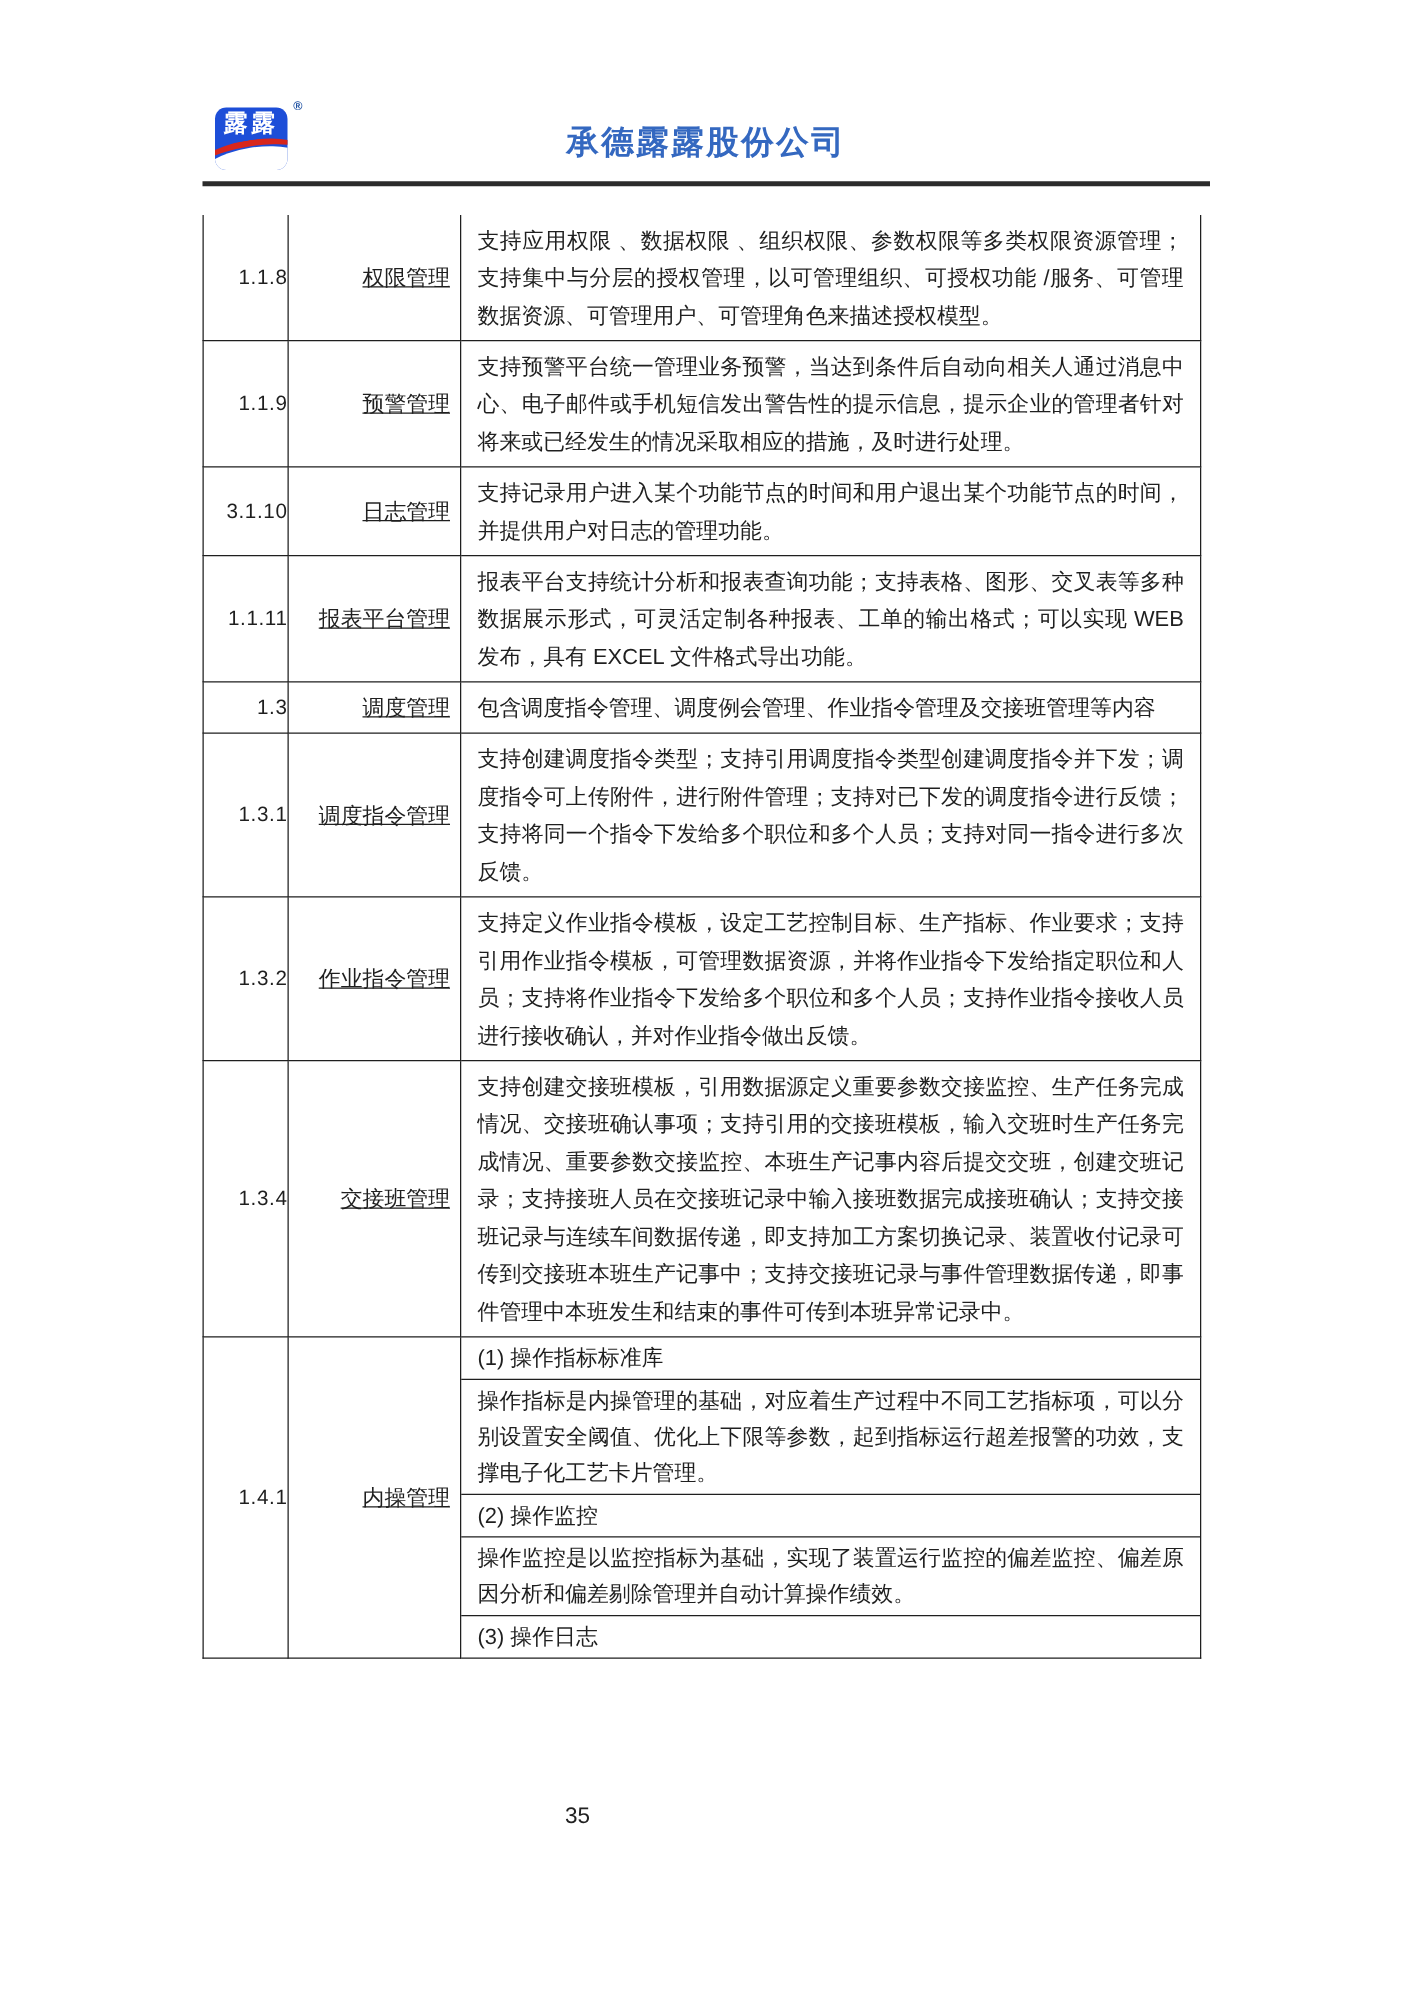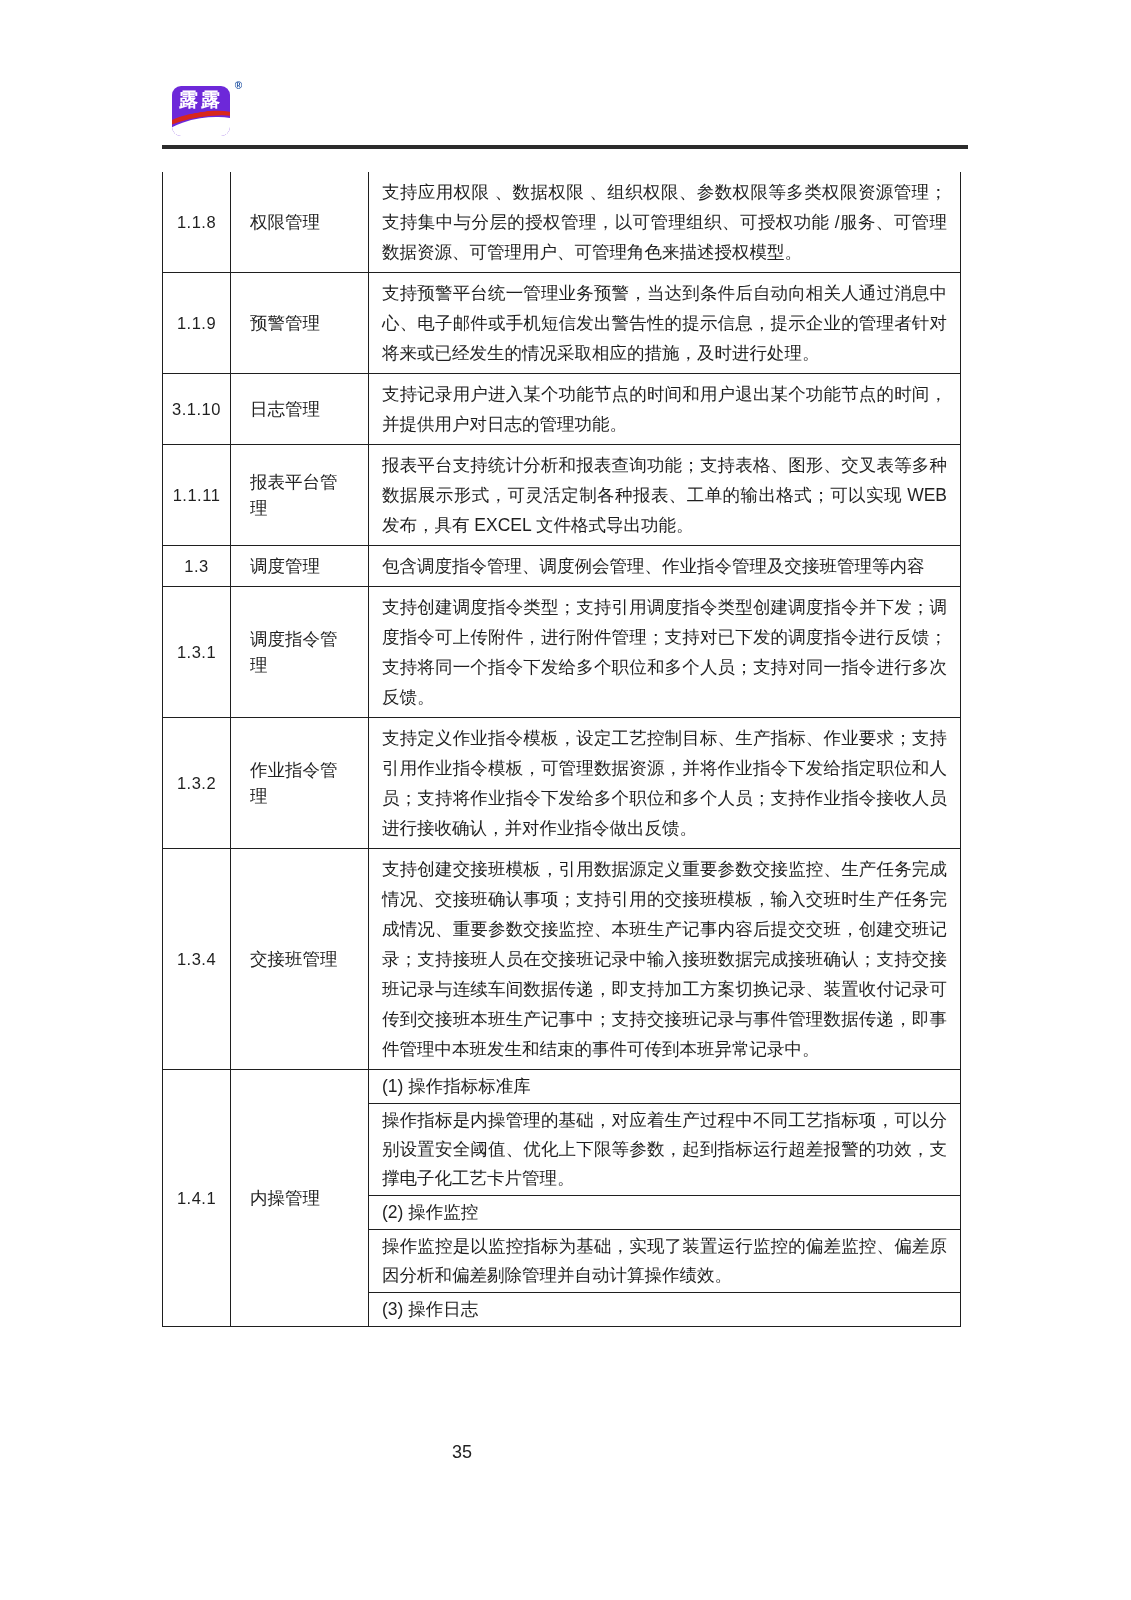--- a/index.html
+++ b/index.html
@@ -9,21 +9,21 @@
     font-family:"Liberation Sans","DejaVu Sans",sans-serif;
     color:#1f1f1f; position:relative; overflow:hidden;
   }
   .page { position:absolute; left:0; top:0; width:1131px; height:1600px; background:#fff; }
 
   
   .header { position:absolute; left:162px; top:80px; width:806px; height:70px; }
   .logo { position:absolute; left:10px; top:2px; width:62px; height:54px; }
   .logo-box {
     position:absolute; left:0; top:4px; width:58px; height:50px;
-    background:#6d28d9; border-radius:9px; overflow:hidden;
+    background:#1d4ed8; border-radius:9px; overflow:hidden;
   }
   .logo-chars {
     position:absolute; top:3px; left:0; width:100%;
     color:#ffffff; font-size:19px; font-weight:bold;
     text-align:center; letter-spacing:3px; line-height:22px;
   }
   .arc-white {
     position:absolute; bottom:-24px; left:-16px; width:95px; height:42px;
     background:#ffffff; border-radius:50%; transform:rotate(-9deg);
   }
@@ -47,22 +47,22 @@
   
   .req-table {
     position:absolute; left:162px; top:172px; width:798px;
     border-collapse:collapse; table-layout:fixed;
   }
   .req-table td {
     border:1.5px solid #1f1f1f;
     font-size:17.5px; vertical-align:middle;
   }
   .req-table tr.first-row td { border-top:none; }
-  td.c-num   { width:68px;  text-align:center; font-size:16.5px; letter-spacing:0.5px; }
-  td.c-name  { width:138px; text-align:left; line-height:26px; padding:4px 19px; }
+  td.c-num   { width:68px;  text-align:right; font-size:16.5px; letter-spacing:0.5px; }
+  td.c-name  { width:138px; text-align:right; line-height:26px; padding:4px 8px;text-decoration:underline; }
   td.c-desc  {
     width:592px; text-align:justify; line-height:30px; padding:5px 13px;
   }
   td.c-desc.has-subs { padding:0; vertical-align:top; }
   .sub { padding:2px 13px; line-height:29px; text-align:justify; }
   .sub + .sub { border-top:1.5px solid #1f1f1f; }
 
   
   .page-number {
     position:absolute; left:0; top:1442px; width:924px;
@@ -76,20 +76,21 @@
 
   <div class="header">
     <div class="logo">
       <div class="logo-box">
         <div class="logo-chars">露露</div>
         <div class="arc-white"></div>
         <div class="arc-red"></div>
       </div>
       <div class="logo-reg">®</div>
     </div>
+    <div class="company-title">承德露露股份公司</div>
   </div>
   <div class="header-rule"></div>
 
   <table class="req-table">
     <tbody>
       <tr class="first-row">
         <td class="c-num">1.1.8</td>
         <td class="c-name">权限管理</td>
         <td class="c-desc">支持应用权限 、数据权限 、组织权限、参数权限等多类权限资源管理；支持集中与分层的授权管理，以可管理组织、可授权功能 /服务、可管理数据资源、可管理用户、可管理角色来描述授权模型。</td>
       </tr>

